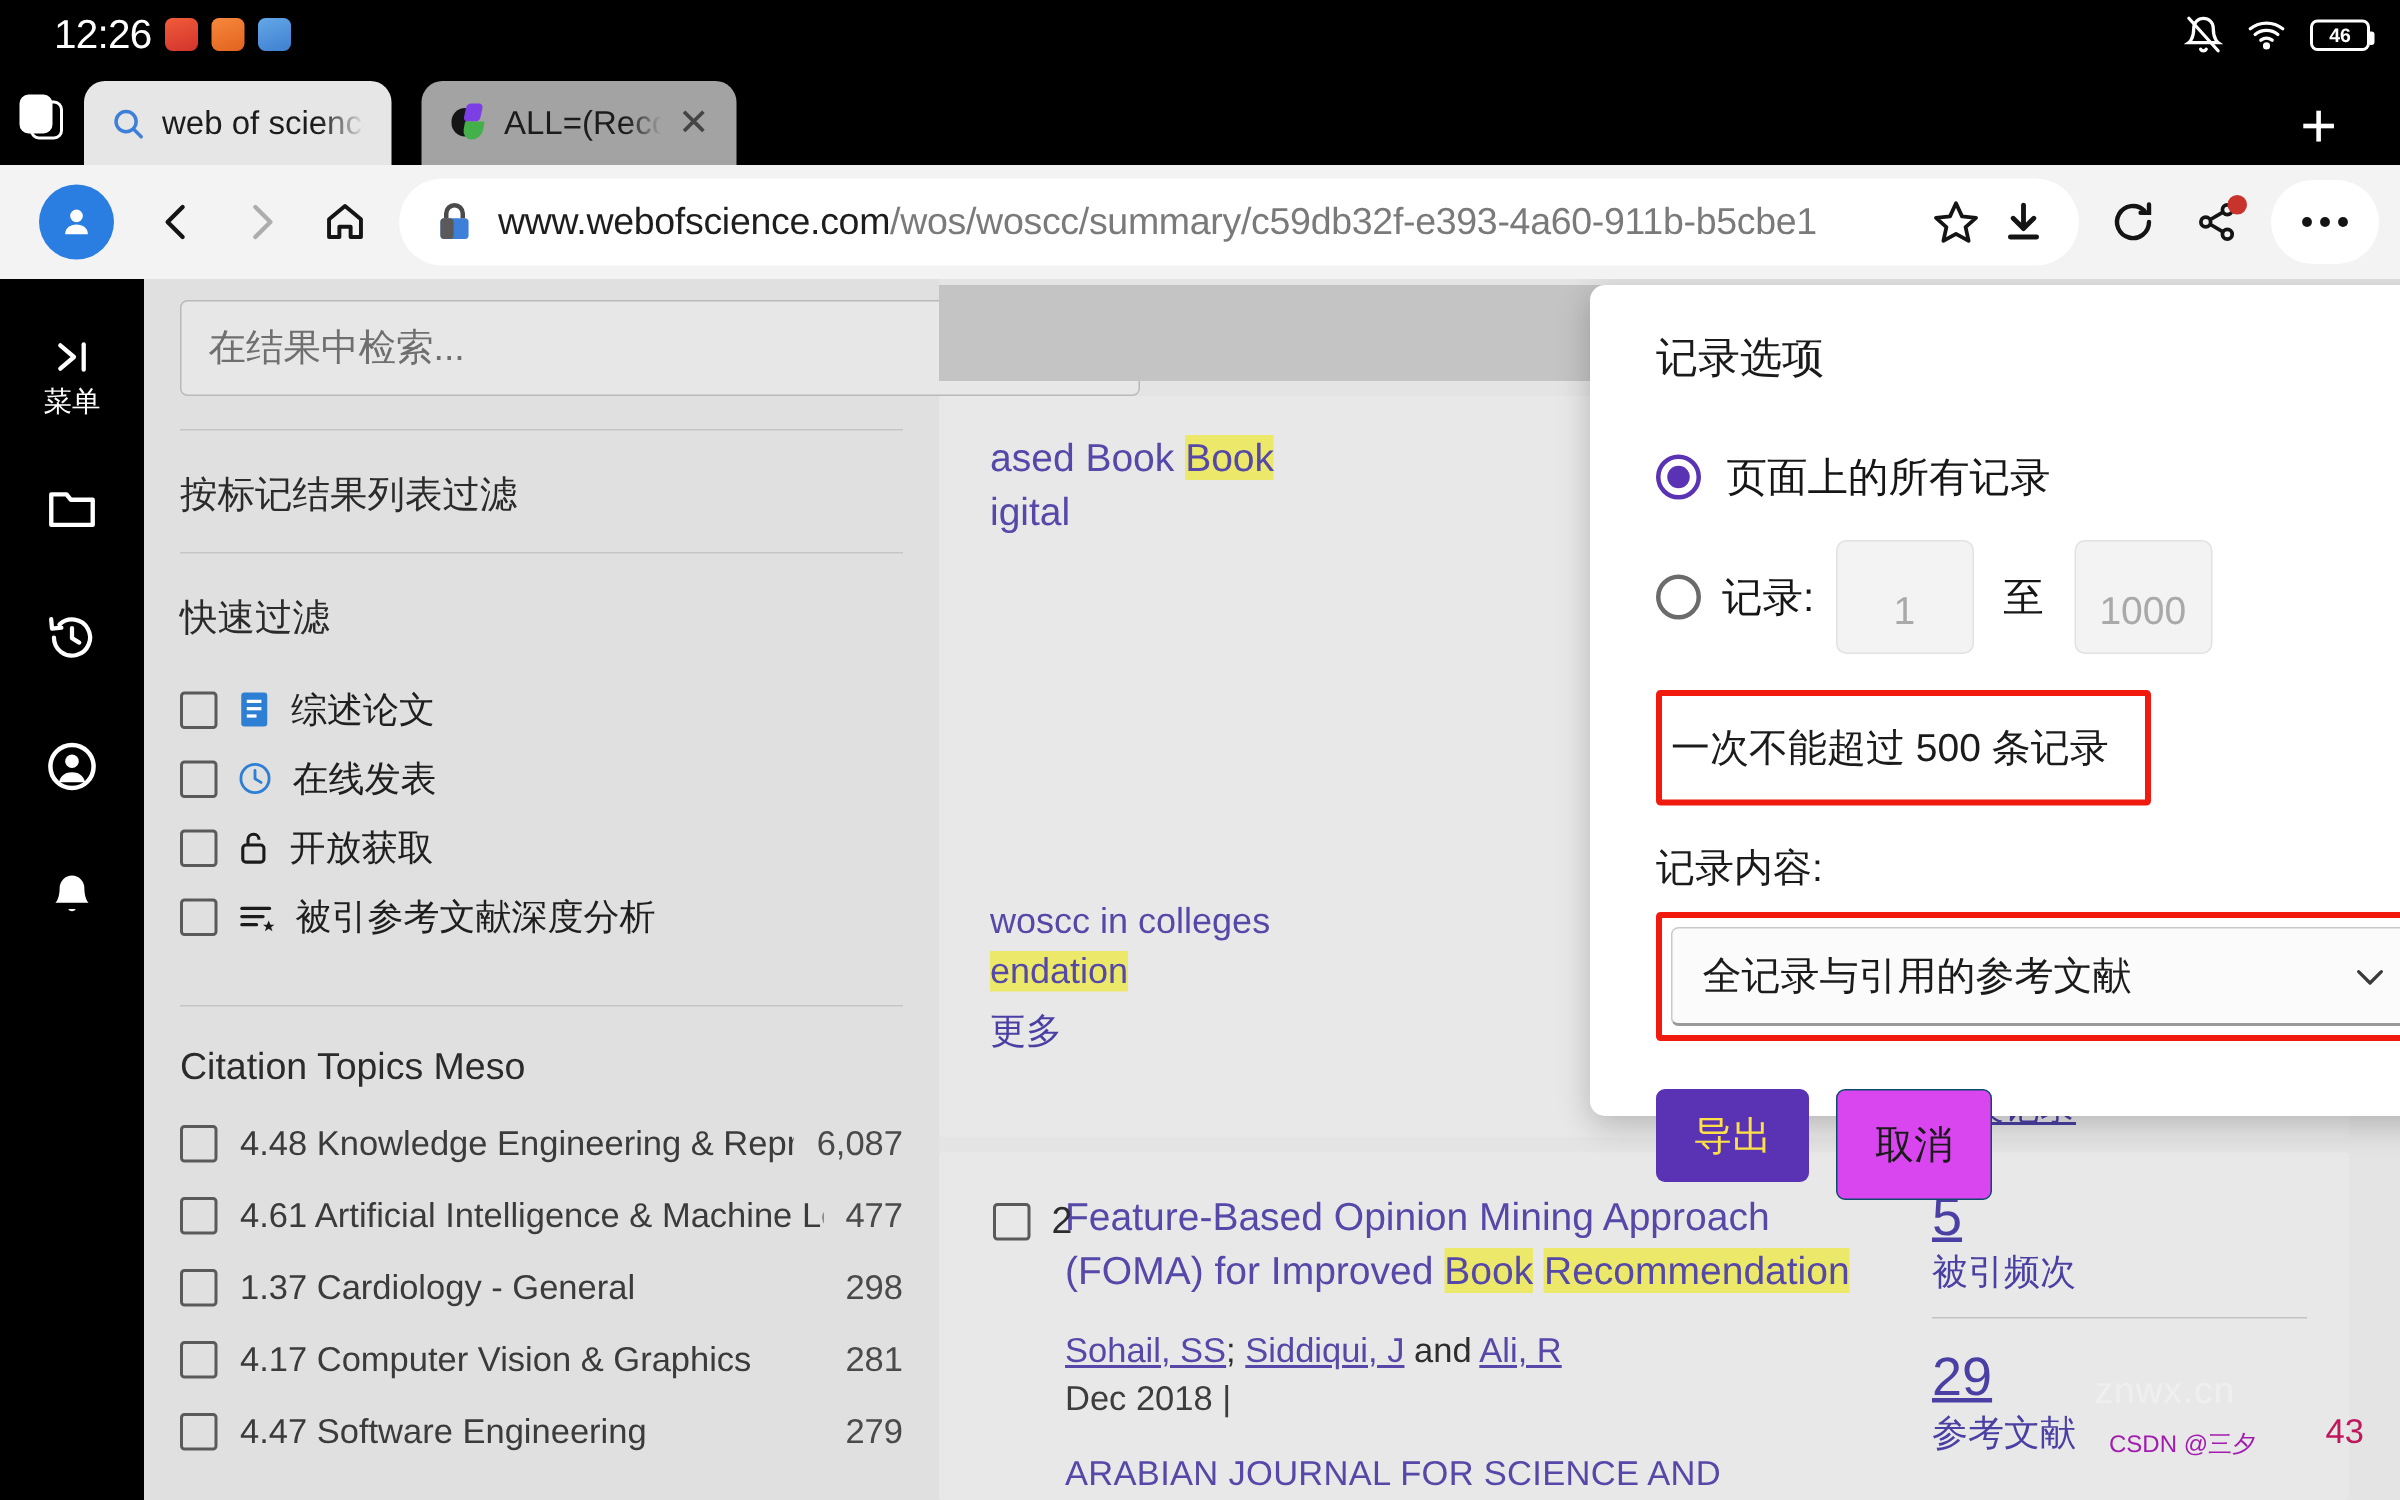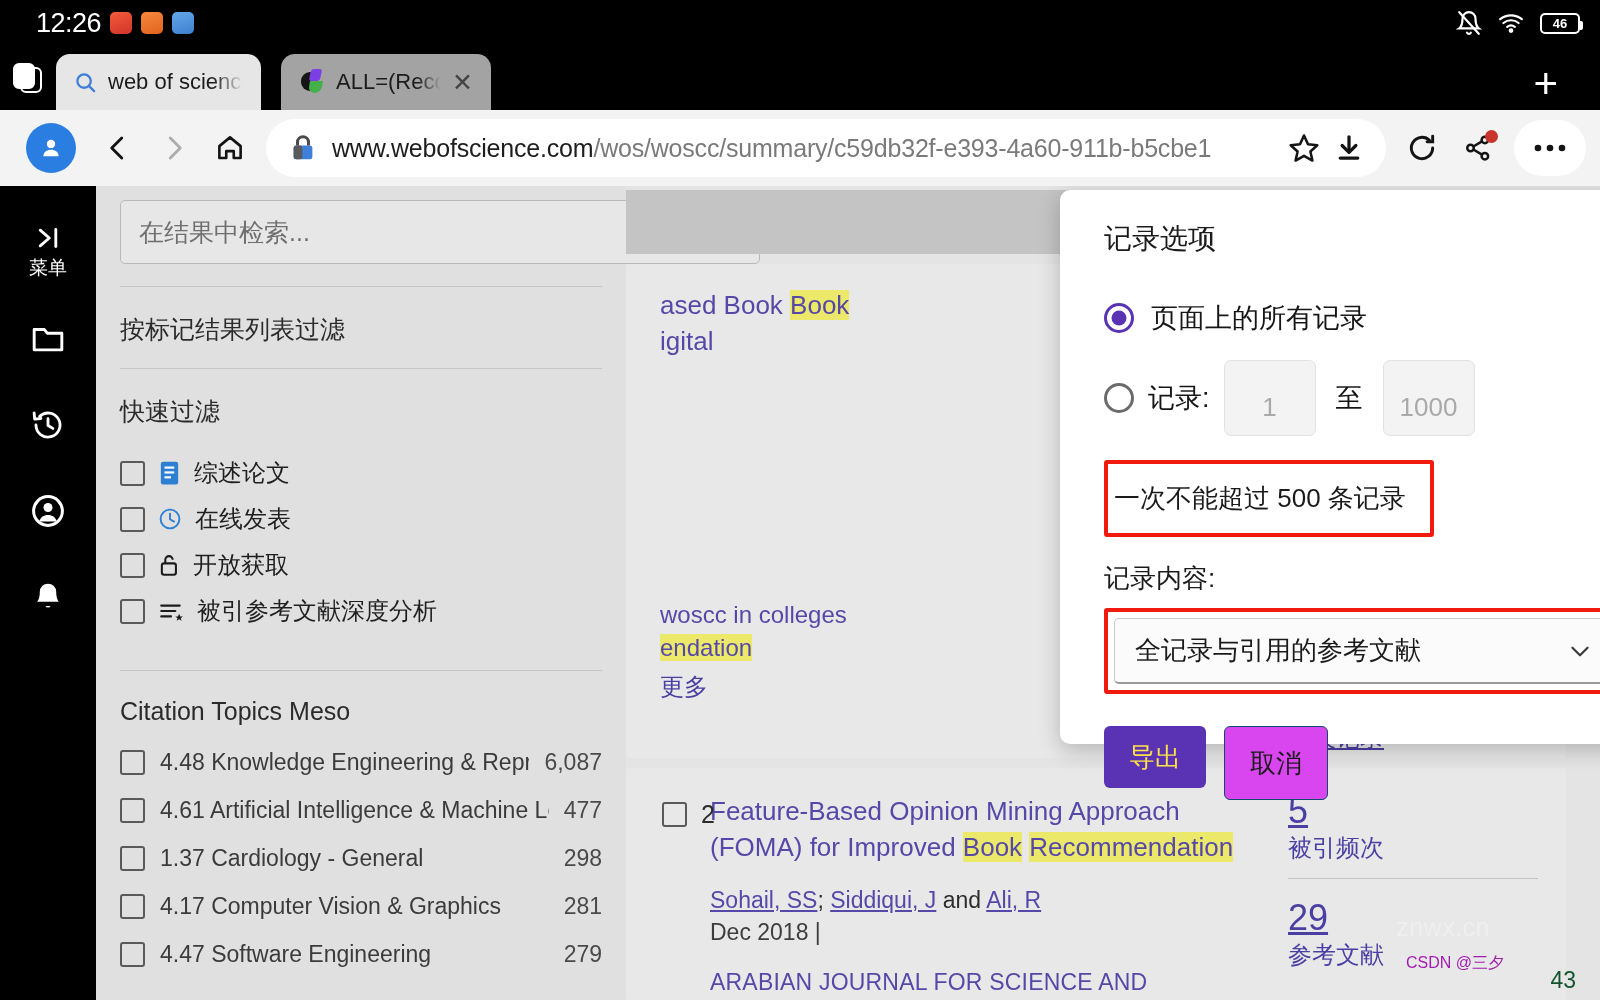--- a/index.html
+++ b/index.html
@@ -205,21 +205,21 @@
     width:102px; height:62px; font-size:26px; font-family:inherit; cursor:pointer;
   }
   .btn-secondary {
     background:#d946ef; color:#1b1b1b; border:1px solid #0c4a6e; border-radius:6px;
     width:104px; height:74px; font-size:26px; font-family:inherit; cursor:pointer;
   }
 
   
   .wm1 { position:absolute; right:110px; bottom:58px; font-size:25px; color:#efefef; letter-spacing:0.5px; }
   .wm2 { position:absolute; right:96px; bottom:26px; font-size:16px; color:#a21caf; }
-  .pagenum { position:absolute; right:24px; bottom:6px; font-size:23px; color:#14532d; }
+  .pagenum { position:absolute; right:24px; bottom:32px; font-size:23px; color:#be185d; }
 
   svg { display:block; }
 </style>
 </head>
 <body>
 
 <div class="screen">
 
   <div class="statusbar">
     <div class="status-left">

